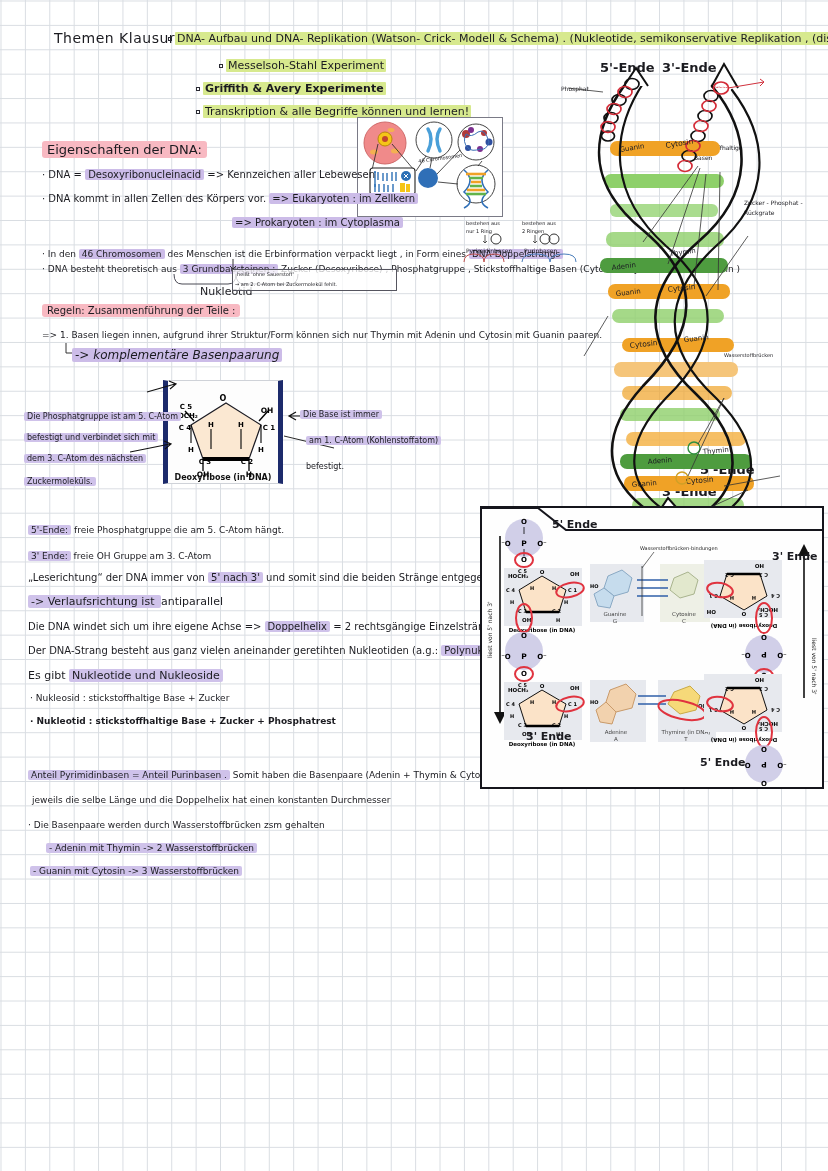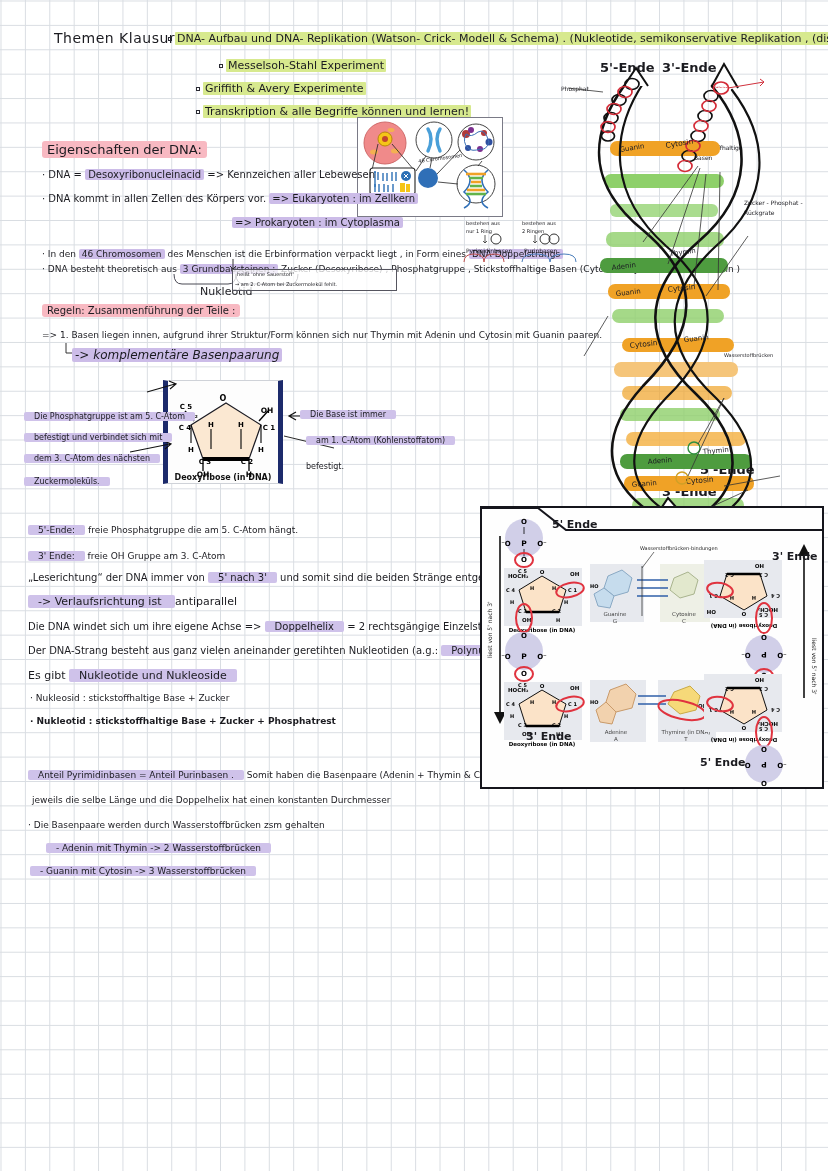--- a/index.html
+++ b/index.html
@@ -17,21 +17,21 @@
       linear-gradient(to right, #d9dde2 1px, transparent 1px),
       linear-gradient(to bottom, #d9dde2 1px, transparent 1px);
     background-size: 24.4px 24.4px;
     background-position: 0.5px 0.5px;
   }
   .hw { position: absolute; font-family: "DejaVu Sans", sans-serif; color:#1b1b20; white-space: nowrap; }
   
   .hl-green { background: #d7e98e; padding: 0 2px; border-radius: 1px; }
   .hl-pink  { background: #f8b9c2; padding: 1px 5px; border-radius: 3px; }
   .hl-purple{ background: #ccbce8; padding: 0 3px; border-radius: 2px; }
-  .hl-lav   { background: #cfc2ea; padding: 0 10px; border-radius: 2px; }
+  .hl-lav   { background: #cfc2ea; padding: 0 3px; border-radius: 2px; }
 
   .t9  { font-size: 9px; }
   .t10 { font-size: 10px; }
   .t11 { font-size: 11px; }
   .t12 { font-size: 12px; font-style: italic; }
   .t13 { font-size: 13px; }
   .t14 { font-size: 14px; }
   .t6  { font-size: 6px; }
   .t5  { font-size: 5px; }
   .lsp { letter-spacing: .5px; }
@@ -65,21 +65,21 @@
 <div id="page">
 
   <div class="hw t14 lsp" style="left:54px; top:30px;">Themen  Klausur :</div>
 
   <div class="hw t11" style="left:168px; top:32px;">
     <span class="bullet-sq"></span><span class="hl-green">DNA- Aufbau  und  DNA- Replikation  (Watson- Crick- Modell &amp; Schema) . (Nukleotide, semikonservative Replikation , (dis-) kontinuirliche Rep</span>
   </div>
   <div class="hw t11" style="left:196px; top:59px;padding-left:23px;">
     <span class="bullet-sq"></span><span class="hl-green">Messelsoh-Stahl  Experiment</span>
   </div>
-  <div class="hw t11" style="left:196px; top:82px;">
+  <div class="hw t11" style="left:196px; top:82px;font-weight:bold;">
     <span class="bullet-sq"></span><span class="hl-green">Griffith &amp; Avery   Experimente</span>
   </div>
   <div class="hw t11" style="left:196px; top:105px;">
     <span class="bullet-sq"></span><span class="hl-green">Transkription   &amp; alle  Begriffe  können  und  lernen!</span>
   </div>
 
   <div id="cellbox">
     <svg width="146" height="100" viewBox="0 0 146 100">
 
       <circle cx="27" cy="25" r="21" fill="#f08a8a" stroke="#d06a6a" stroke-width="1"></circle>

